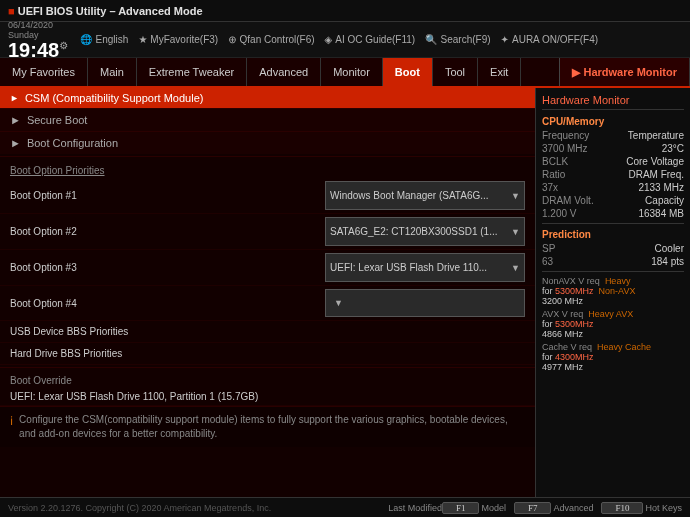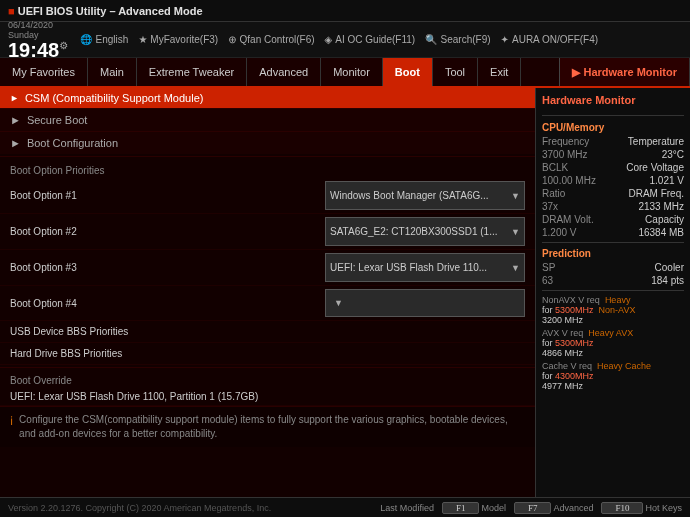--- a/index.html
+++ b/index.html
@@ -119,20 +119,21 @@
     .divider-line {
       border: none;
       border-top: 1px solid #2a0000;
       margin: 2px 0;
     }
 
     .section-label {
       color: #888;
       font-size: 10px;
       padding: 6px 10px 2px 10px;
+      text-decoration: underline;
     }
 
     .boot-option-row {
       display: flex;
       align-items: center;
       padding: 3px 10px;
       border-bottom: 1px solid #1e0000;
     }
     .boot-option-label {
       color: #ccc;
@@ -193,24 +194,24 @@
       width: 155px;
       background: #0d0d0d;
       border-left: 1px solid #333;
       padding: 6px;
       font-size: 10px;
       color: #ccc;
       overflow-y: auto;
     }
     .hw-monitor-title {
       color: #ff6644;
-      font-weight: bold;
+      font-weight: normal;
       font-size: 11px;
       margin-bottom: 6px;
-      padding-bottom: 9px;
+      padding-bottom: 3px;
       border-bottom: 1px solid #333;
     }
     .hw-section-title {
       color: #ff8844;
       font-weight: bold;
       font-size: 10px;
       margin: 5px 0 3px 0;
     }
     .hw-row {
       display: flex;
@@ -399,24 +400,20 @@
     </div>
     <div class="hw-row">
       <span class="hw-label">3700 MHz</span>
       <span class="hw-value">23°C</span>
     </div>
 
     <div class="hw-row">
       <span class="hw-label">BCLK</span>
       <span class="hw-value">Core Voltage</span>
     </div>
-    <div class="hw-row">
-      <span class="hw-label">100.00 MHz</span>
-      <span class="hw-value">1.021 V</span>
-    </div>
 
     <div class="hw-row">
       <span class="hw-label">Ratio</span>
       <span class="hw-value">DRAM Freq.</span>
     </div>
     <div class="hw-row">
       <span class="hw-label">37x</span>
       <span class="hw-value">2133 MHz</span>
     </div>
 
@@ -461,21 +458,21 @@
       <div class="pred-value">for <span style="color:#ff6644">4300MHz</span></div>
       <div class="pred-value">4977 MHz</div>
     </div>
 
   </div>
 
 </div>
 
 <div class="bottom-bar">
   <span class="bottom-version">Version 2.20.1276. Copyright (C) 2020 American Megatrends, Inc.</span>
-  <div style="display:flex;align-items:center;gap:8px">
+  <div style="display:flex;align-items:center;gap:0">
     <span class="bottom-last-mod">Last Modified</span>
     <div class="bottom-keys">
       <div class="key-item">
         <span class="key-box">F1</span>
         <span>Model</span>
       </div>
       <div class="key-item">
         <span class="key-box">F7</span>
         <span>Advanced</span>
       </div>

